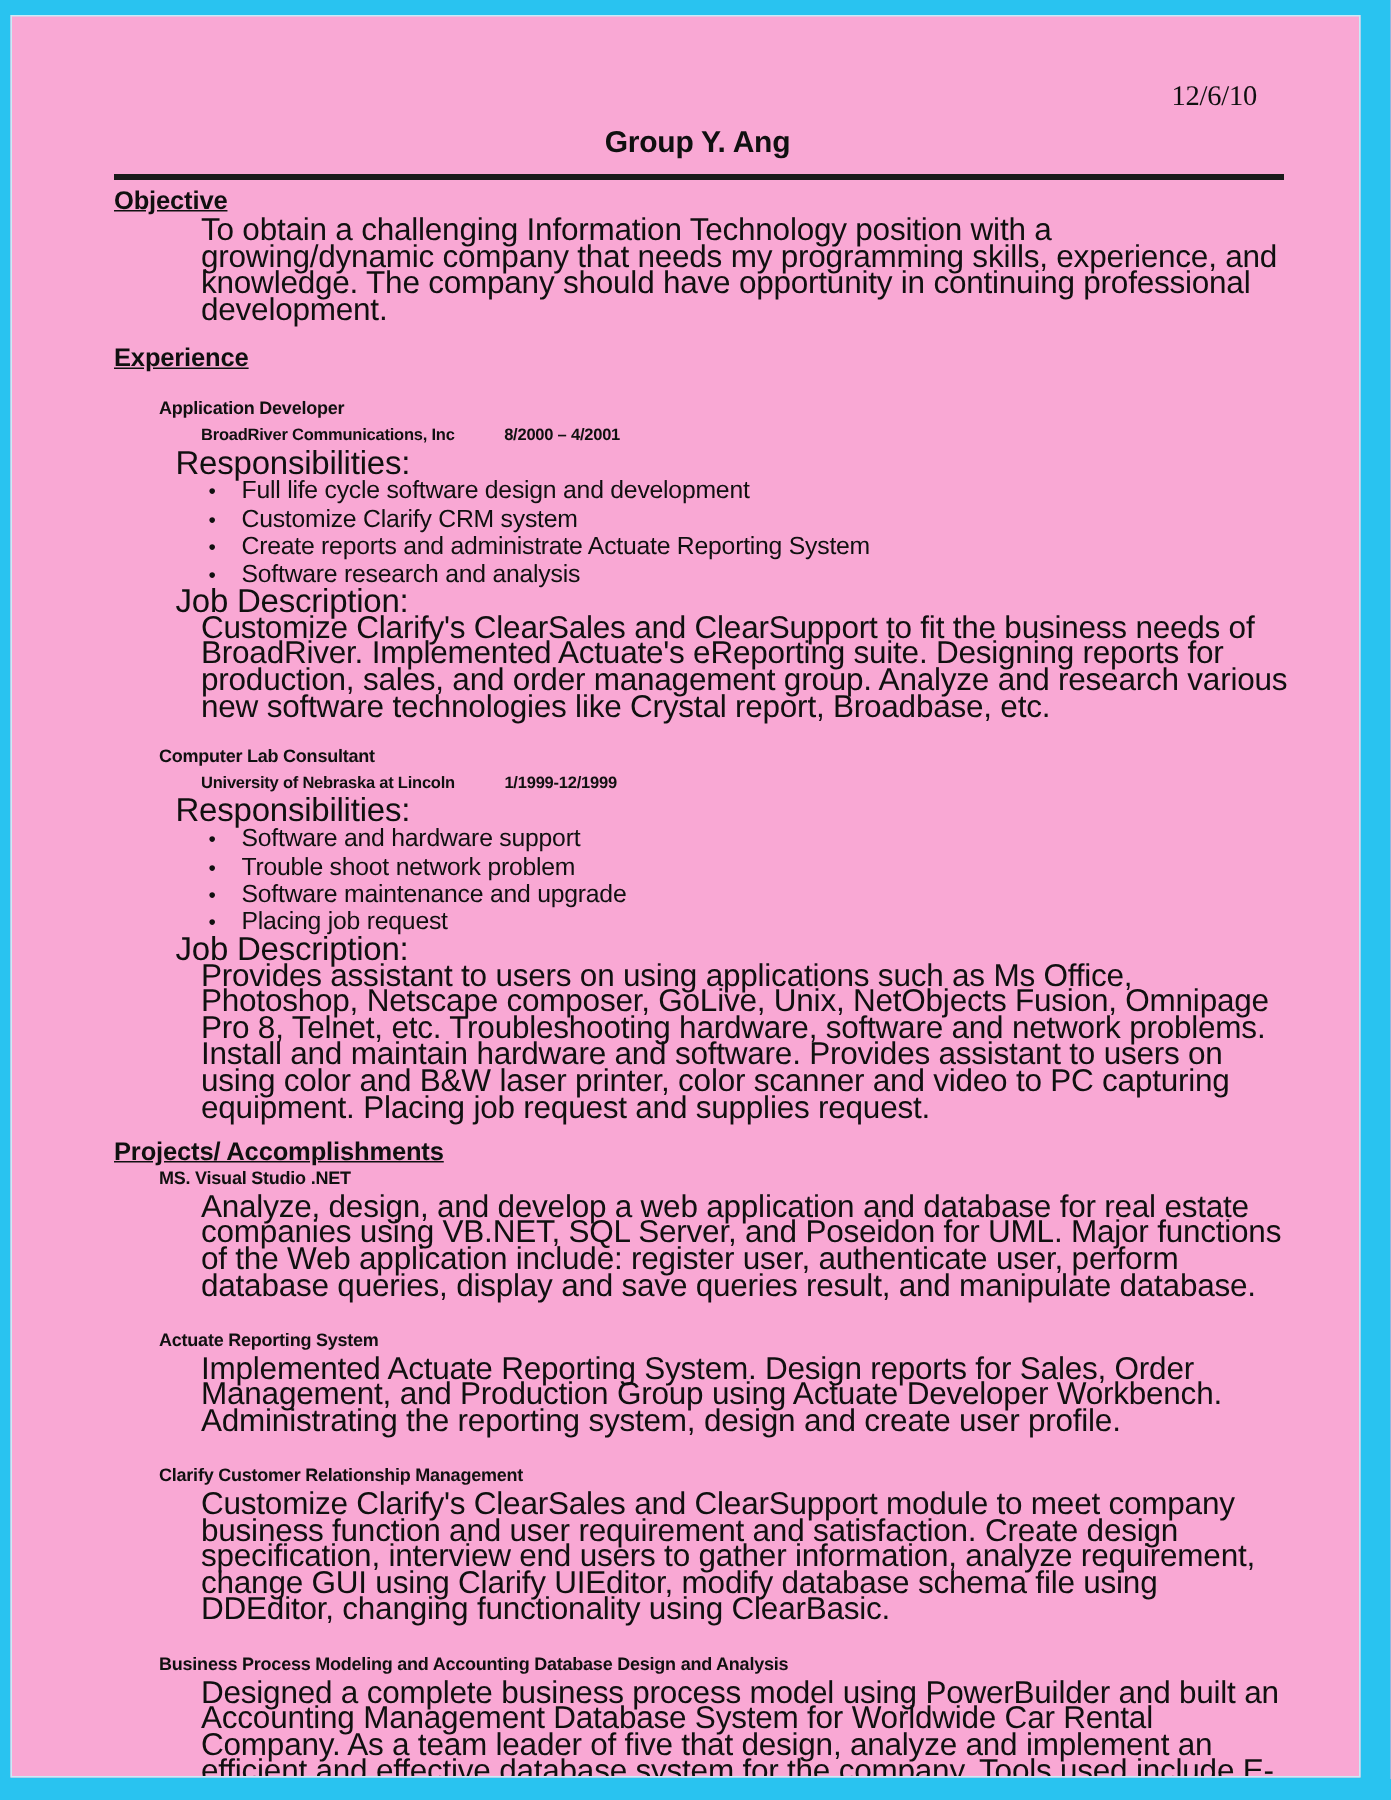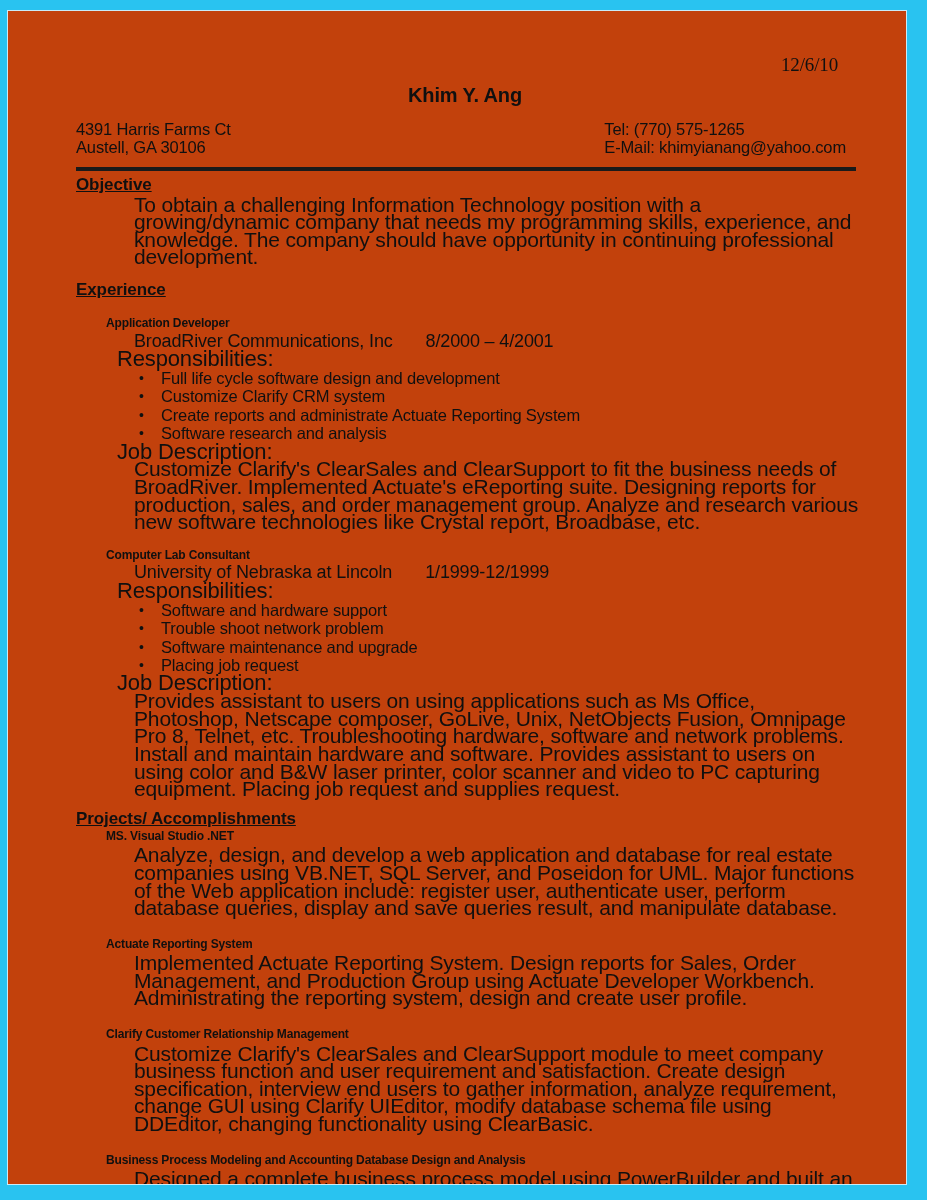--- a/index.html
+++ b/index.html
@@ -7,21 +7,21 @@
   body {
     position: relative;
     background: #29c3f0;
     font-family: "Liberation Sans", sans-serif;
     color: #101010;
   }
   .page {
     position: absolute;
     left: 7px; top: 10px;
     width: 900px; height: 1175px;
-    background: #c2410c;
+    background: #f9a8d4;
     border: 1px solid #c9ecf8;
     overflow: hidden;
   }
   .content {
     padding: 0 52px 0 68px; 
     letter-spacing: -0.15px;
   }
   .date-line {
     margin-top: 44px;
     text-align: right;
@@ -71,22 +71,22 @@
   .sec-objective .para { margin-top: 2px; }
   .job { margin-top: 16px; }
   .job-title, .project-title {
     margin-left: 30px;
     font-weight: bold;
     font-size: 12px;
     line-height: 17.6px;
   }
   .job-company {
     margin-left: 58px;
-    font-weight: normal;
-    font-size: 18px;
+    font-weight: bold;
+    font-size: 11px;
     line-height: 17.6px;
   }
   .job-company .dates { display: inline-block; margin-left: 33px; }
   .plain-label {
     margin-left: 41px;
     font-size: 22px;
     line-height: 17.8px;
   }
   .bullets { margin-top: 1px; }
   .bullet-item {
@@ -105,32 +105,22 @@
   .project .para { margin-top: 1px; }
 </style>
 </head>
 <body>
 
 <div class="page">
   <div class="content">
 
     <div class="date-line">12/6/10</div>
 
-    <div class="name">Khim Y. Ang</div>
-
-    <div class="addr-row">
-      <div class="addr-left">
-        <div>4391 Harris Farms Ct</div>
-        <div>Austell, GA 30106</div>
-      </div>
-      <div class="addr-right">
-        <div>Tel: (770) 575-1265</div>
-        <div>E-Mail: khimyianang@yahoo.com</div>
-      </div>
-    </div>
+    <div class="name">Group Y. Ang</div>
+
 
     <div class="thick-rule"></div>
 
     <div class="sec-objective">
       <h2 class="section-heading">Objective</h2>
       <p class="para">To obtain a challenging Information Technology position with a growing/dynamic company that needs my programming skills, experience, and knowledge. The company should have opportunity in continuing professional development.</p>
     </div>
 
     <div class="sec-experience">
       <h2 class="section-heading">Experience</h2>

